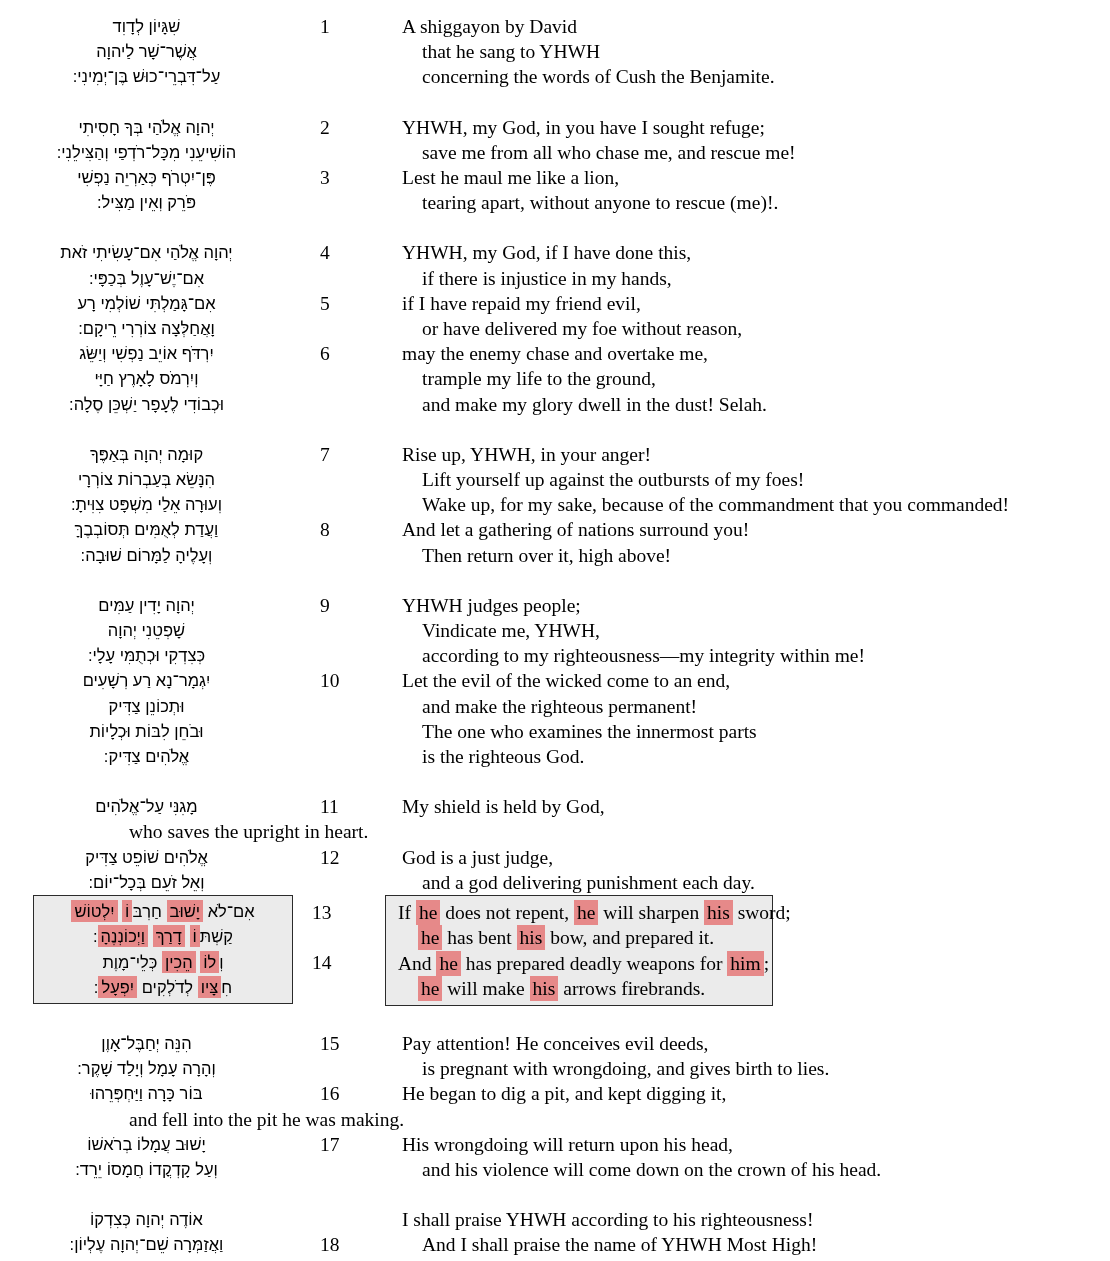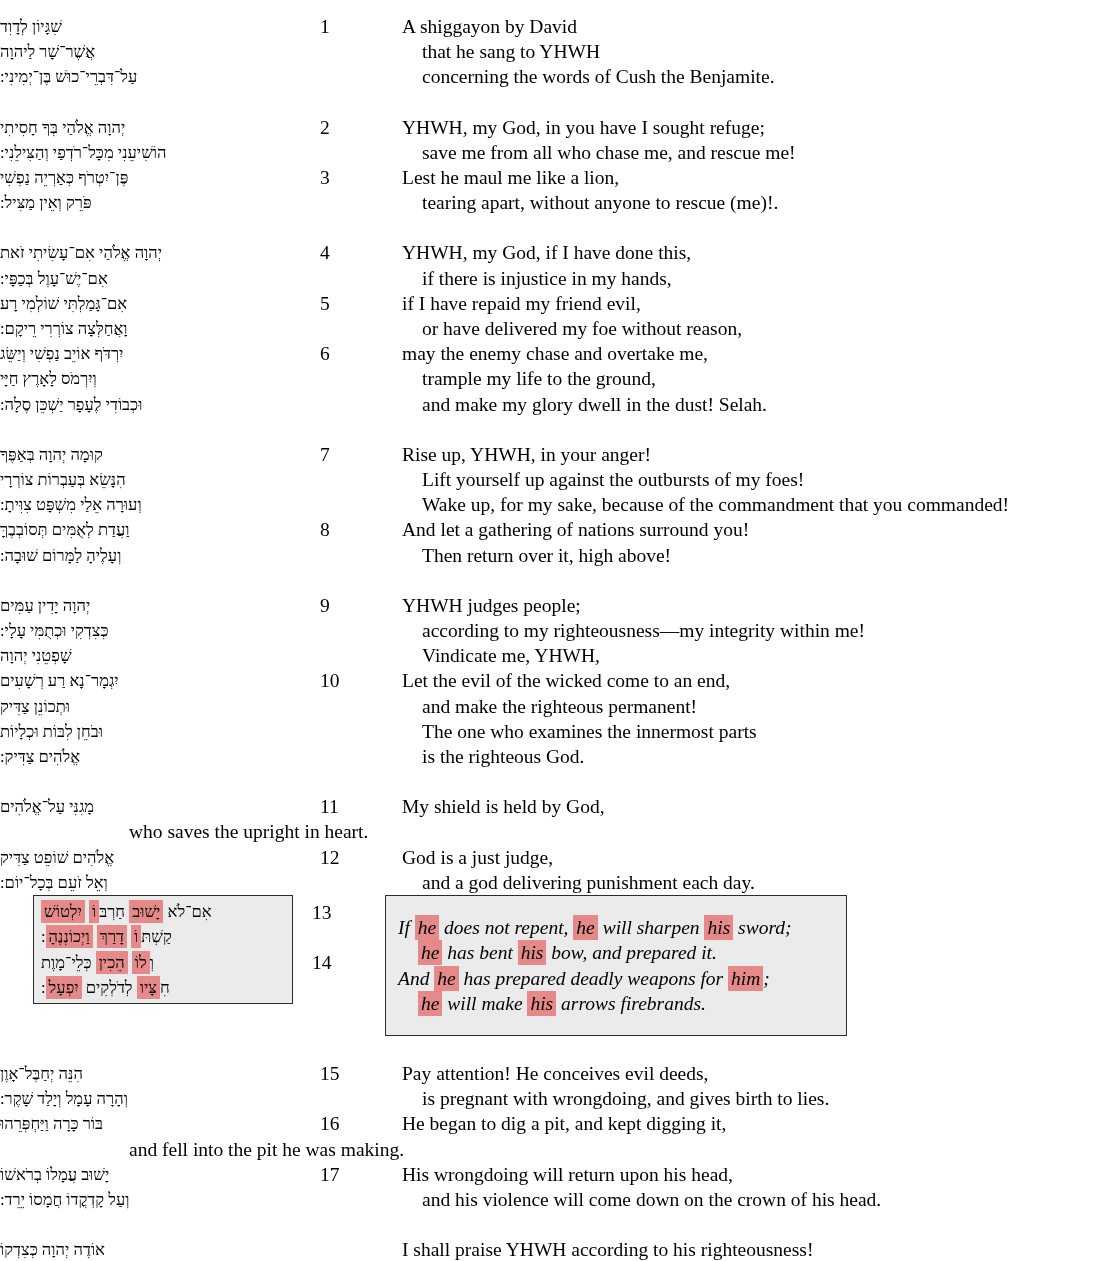--- a/index.html
+++ b/index.html
@@ -5,42 +5,42 @@
   html,body{margin:0;padding:0;background:#fff;}
   .page{
     width:1110px;height:1261px;box-sizing:border-box;
     background:var(--page_bg,#fff);color:var(--text,#000);
     padding-top:14px;overflow:hidden;
     font-family:"Liberation Serif","DejaVu Serif",serif;
   }
   .stanza{margin-bottom:25px;}
   .row{display:flex;align-items:flex-start;}
   .heb,.hebline{
-    direction:rtl;text-align:left;unicode-bidi:isolate;
-    font-family:Liberation Serif, serif;
+    direction:rtl;text-align:center;unicode-bidi:isolate;
+    font-family:Liberation Sans, sans-serif;
     font-size:16.5px;line-height:25.2px;white-space:nowrap;
   }
   .heb{width:293px;flex:0 0 293px;}
   .num,.numline{font-size:19.5px;line-height:25.2px;min-height:25.2px;}
   .num{width:92px;flex:0 0 92px;padding-left:27px;box-sizing:border-box;}
   .eng,.engline{font-size:19.5px;line-height:25.2px;white-space:nowrap;}
   .eng{flex:1;padding-left:17px;}
   .eng.indent{padding-left:37px;}
   .it{}
   .hl{background:var(--highlight,#e68989);padding:2px 3px;}
   .box{
     background:var(--box_bg,#ebebeb);
     border:1.5px solid var(--box_border,#2b2b2b);
     box-sizing:border-box;
   }
   .hebcell{width:293px;flex:0 0 293px;}
   .hebbox{margin-left:auto;width:260px;padding:3px 7px;}
   .numcol{width:92px;flex:0 0 92px;padding-left:19px;padding-top:5px;box-sizing:border-box;}
   .engcell{flex:1;}
-  .engbox{width:462px;padding:19px 0;font-style:italic;}
+  .engbox{width:388px;padding:4px 0;}
   .engline{padding-left:12px;}
   .engline.indent{padding-left:32px;}
 </style>
 </head>
 <body>
 
 <div class="page">
   <div id="stanzas">
       <div class="stanza">
         <div class="row">
@@ -145,28 +145,28 @@
           <div class="eng indent" lang="en"><span>Then return over it, high above!</span></div>
         </div>
       </div>
       <div class="stanza">
         <div class="row">
           <div class="heb" dir="rtl" lang="he"><span>יְהוָה יָדִין עַמִּים</span></div>
           <div class="num">9</div>
           <div class="eng" lang="en"><span>YHWH judges people;</span></div>
         </div>
         <div class="row">
+          <div class="heb" dir="rtl" lang="he"><span>שָׁפְטֵנִי יְהוָה</span></div>
+          <div class="num"></div>
+          <div class="eng indent" lang="en"><span>Vindicate me, YHWH,</span></div>
+        </div>
+        <div class="row">
           <div class="heb" dir="rtl" lang="he"><span>כְּצִדְקִי וּכְתֻמִּי עָלָי:</span></div>
           <div class="num"></div>
           <div class="eng indent" lang="en"><span>according to my righteousness—my integrity within me!</span></div>
-        </div>
-        <div class="row">
-          <div class="heb" dir="rtl" lang="he"><span>שָׁפְטֵנִי יְהוָה</span></div>
-          <div class="num"></div>
-          <div class="eng indent" lang="en"><span>Vindicate me, YHWH,</span></div>
         </div>
         <div class="row">
           <div class="heb" dir="rtl" lang="he"><span>יִגְמָר־נָא רַע רְשָׁעִים</span></div>
           <div class="num">10</div>
           <div class="eng" lang="en"><span>Let the evil of the wicked come to an end,</span></div>
         </div>
         <div class="row">
           <div class="heb" dir="rtl" lang="he"><span>וּתְכוֹנֵן צַדִּיק</span></div>
           <div class="num"></div>
           <div class="eng indent" lang="en"><span>and make the righteous permanent!</span></div>

